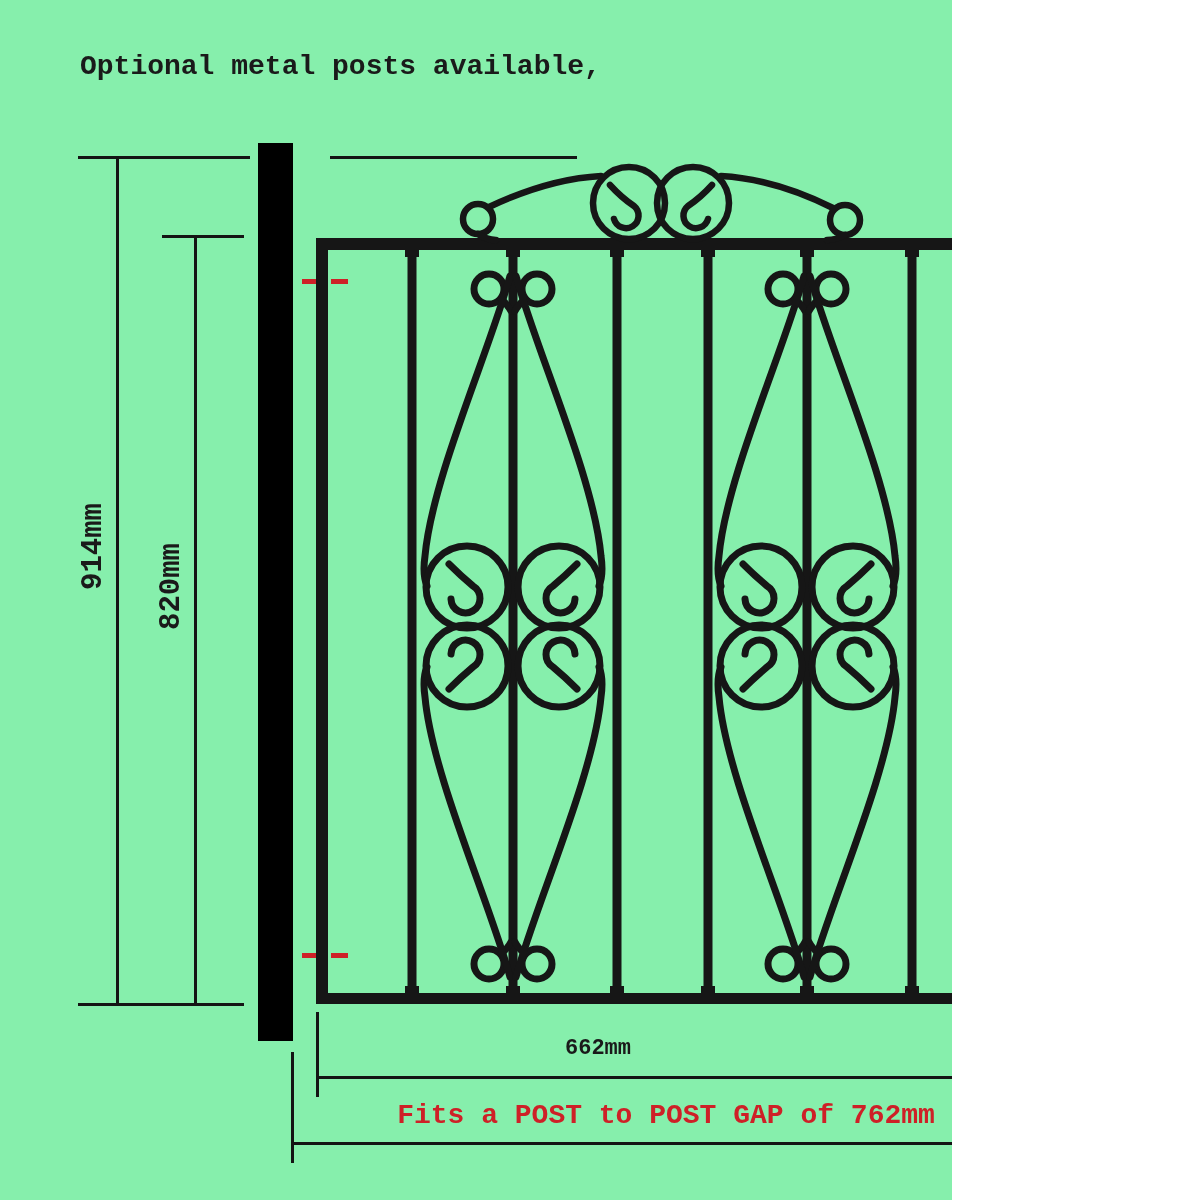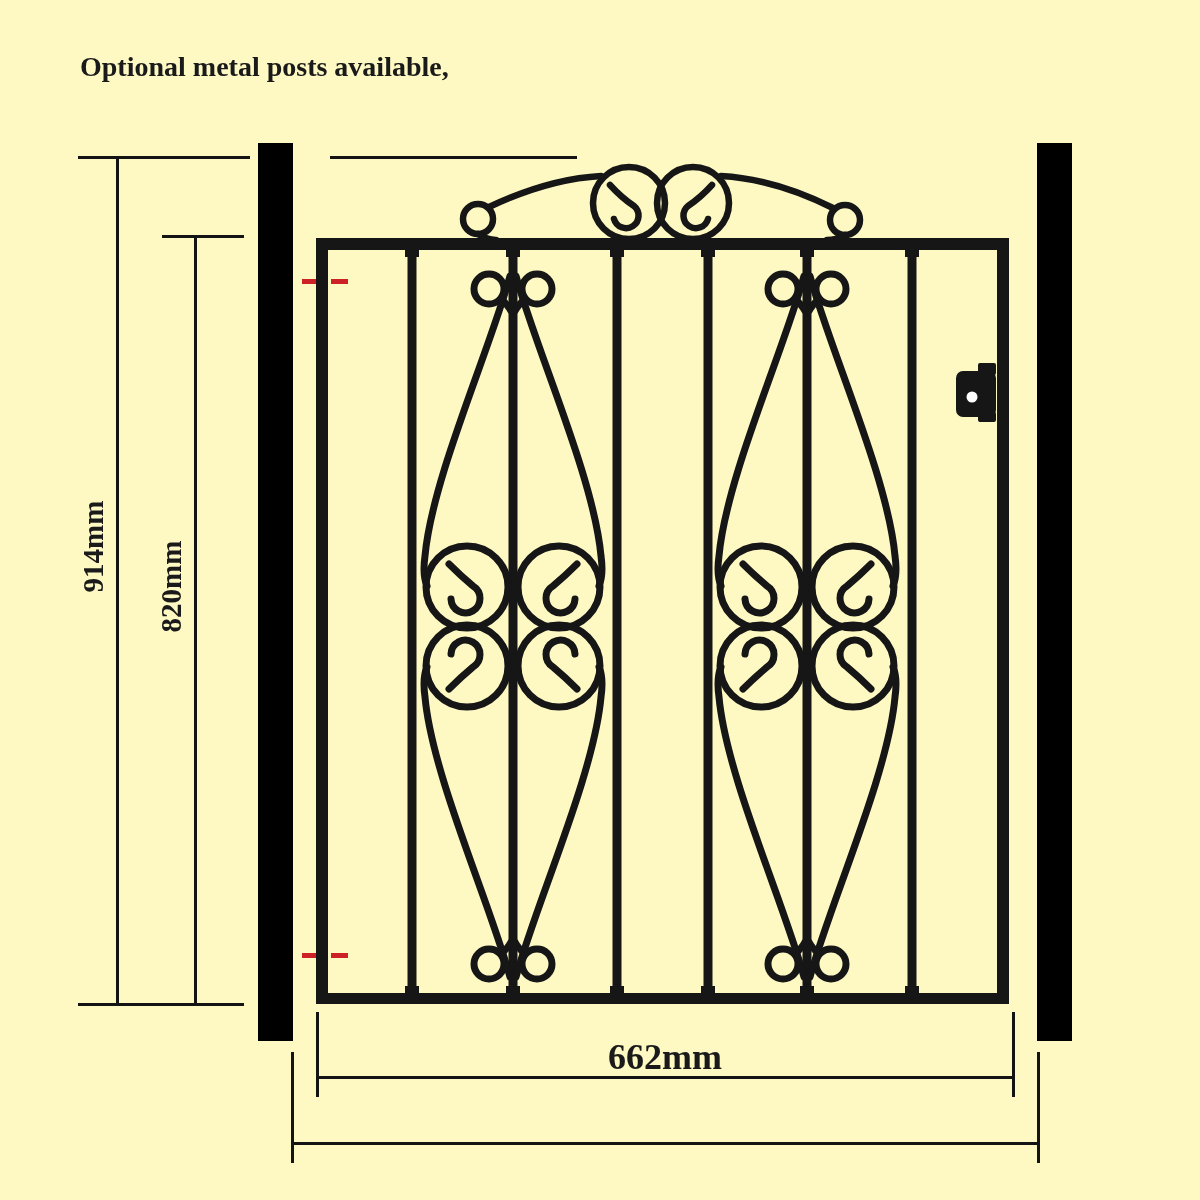--- a/index.html
+++ b/index.html
@@ -1,25 +1,25 @@
 <!DOCTYPE html>
 <html><head>
 <meta charset="utf-8">
 <style>
   html,body{margin:0;padding:0;background:#fff;}
-  .canvas{position:relative;width:1200px;height:1200px;background:#fef9c3;overflow:hidden;
-          font-family:Liberation Serif, serif;color:#1a1a1a;}
+  .canvas{position:relative;width:952px;height:1200px;background:#86efac;overflow:hidden;
+          font-family:Liberation Mono, monospace;color:#1a1a1a;}
   .abs{position:absolute;}
   .note{left:80px;top:48px;font-size:28px;font-weight:bold;line-height:38px;letter-spacing:0px;}
   .hline{position:absolute;height:3px;background:#141414;}
   .vline{position:absolute;width:3px;background:#141414;}
   .post{position:absolute;width:35px;background:#000;}
   .dim-label{position:absolute;font-weight:bold;font-size:29px;white-space:nowrap;}
   .rot{transform:rotate(-90deg);transform-origin:center center;}
-  .label-662{left:565px;top:1036px;width:200px;text-align:center;font-size:36px;}
+  .label-662{left:565px;top:1036px;width:200px;font-size:22px;}
   .label-red{left:292px;top:1100px;width:748px;text-align:center;font-size:28px;color:#ce2027;}
   .reddash{position:absolute;height:5px;background:#ce2027;}
   svg{position:absolute;}
   .metal{stroke:#161616;fill:none;stroke-linecap:round;}
 </style>
 </head>
 <body>
 
 <div class="canvas">
 
@@ -135,14 +135,15 @@
   </svg>
 
   <div class="vline" style="left:316px;top:1012px;height:85px;"></div>
   <div class="vline" style="left:1012px;top:1012px;height:85px;"></div>
   <div class="hline" style="left:316px;top:1076px;width:699px;"></div>
   <div class="dim-label label-662">662mm</div>
 
   <div class="vline" style="left:291px;top:1052px;height:111px;"></div>
   <div class="vline" style="left:1037px;top:1052px;height:111px;"></div>
   <div class="hline" style="left:291px;top:1142px;width:749px;"></div>
+  <div class="dim-label label-red">Fits a POST to POST GAP of 762mm</div>
 
 </div>
 
 </body></html>

